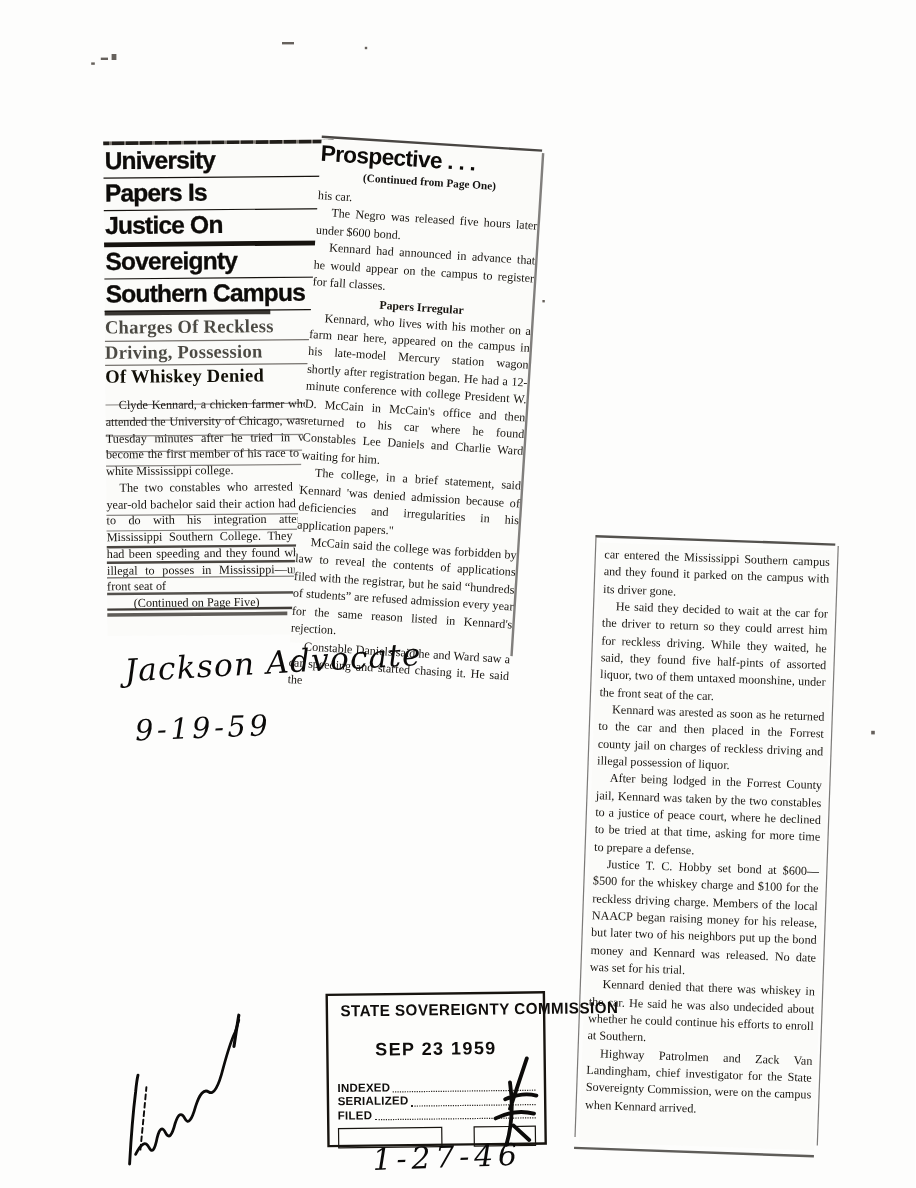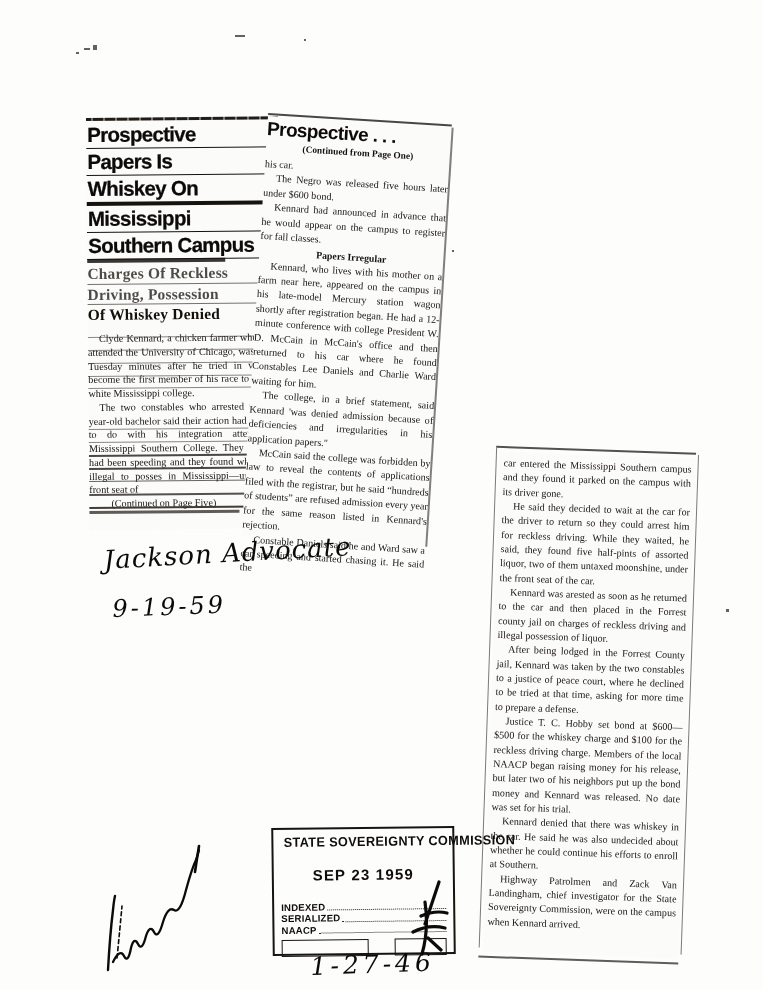--- a/index.html
+++ b/index.html
@@ -121,24 +121,24 @@
   <div class="tick" style="left:93px;top:45px;width:4px;height:5px;"></div>
   <div class="tick" style="left:235px;top:35px;width:10px;height:2px;"></div>
   <div class="tick" style="left:304px;top:39px;width:2px;height:2px;"></div>
   <div class="tick" style="left:726px;top:609px;width:3px;height:3px;"></div>
   <div class="tick" style="left:452px;top:250px;width:2px;height:2px;"></div>
 
   <div id="col-left" class="clip">
     <div class="topline"></div>
 
     <div style="padding-top:4px;">
-      <div class="hlrow"><span class="hl">Prospective</span></div>
+      <div class="hlrow"><span class="hl">University</span></div>
       <div class="hlrow"><span class="hl">Papers Is</span></div>
-      <div class="hlrow thick"><span class="hl">Whiskey On</span></div>
-      <div class="hlrow"><span class="hl">Mississippi</span></div>
+      <div class="hlrow thick"><span class="hl">Justice On</span></div>
+      <div class="hlrow"><span class="hl">Sovereignty</span></div>
       <div class="hlrow smear"><span class="hl">Southern Campus</span></div>
     </div>
 
     <div class="sub" style="padding-top:4px;">
       <div class="subline">Charges Of Reckless</div>
       <div class="subline">Driving, Possession</div>
       <div>Of Whiskey Denied</div>
     </div>
 
     <div class="body" style="position:relative;padding-top:7px;">
@@ -203,21 +203,21 @@
     <div class="st-rows">
       <div class="st-row">
         <span>INDEXED</span>
         <span class="dots"></span>
       </div>
       <div class="st-row">
         <span>SERIALIZED</span>
         <span class="dots"></span>
       </div>
       <div class="st-row">
-        <span>NAACP</span>
+        <span>FILED</span>
         <span class="dots"></span>
       </div>
     </div>
     <div class="boxes">
       <div class="bx a"></div>
       <div class="bx b"></div>
     </div>
   </div>
 
   <svg id="stamp-scrawl" viewBox="0 0 60 78">

